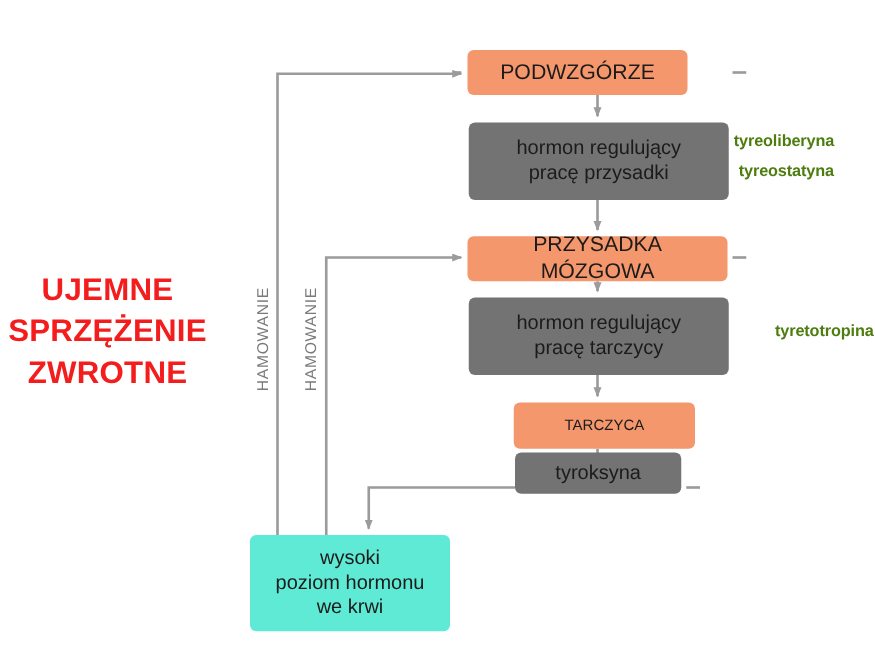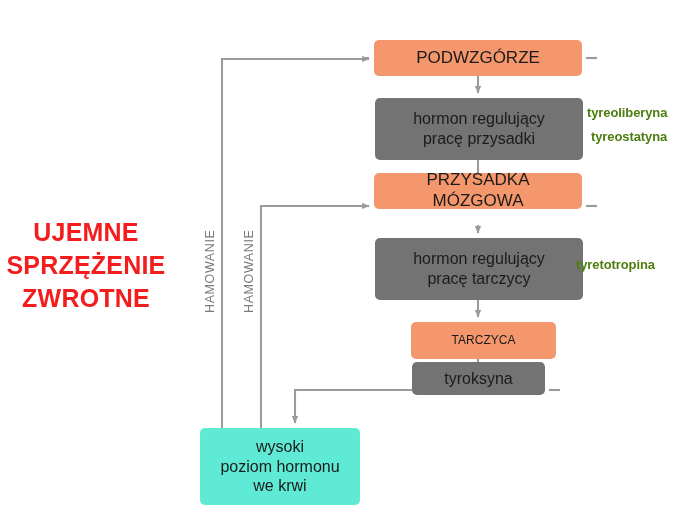--- a/index.html
+++ b/index.html
@@ -38,29 +38,29 @@
     color: #1b1b1b;
     line-height: 1.22;
     white-space: pre-line;
     padding: 2px 6px;
   }
   .node.orange { background: #f4976c; }
   .node.purple { background: #737373; }
   .node.yellow { background: #5eead4; }
 
   #node-podwzgorze {
-    left: 374px; top: 40px; width: 208px; height: 36px;
+    left: 374px; top: 40px; width: 176px; height: 36px;
     font-size: 17px;
   }
   #node-hormon-przysadki {
     left: 375px; top: 98px; width: 208px; height: 62px;
     font-size: 16px;
   }
   #node-przysadka {
-    left: 374px; top: 173px; width: 208px; height: 36px;
+    left: 374px; top: 189px; width: 208px; height: 36px;
     font-size: 17px;
   }
   #node-hormon-tarczycy {
     left: 375px; top: 238px; width: 208px; height: 62px;
     font-size: 16px;
   }
   #node-tarczyca {
     left: 411px; top: 322px; width: 145px; height: 37px;
     font-size: 12px;
   }
@@ -76,21 +76,21 @@
   .side-label {
     position: absolute;
     font-size: 13px;
     font-weight: bold;
     color: #4d7c0f;
     letter-spacing: -0.1px;
     white-space: nowrap;
   }
   #label-tyreoliberyna { left: 587px; top: 105px; }
   #label-tyreostatyna  { left: 591px; top: 129px; }
-  #label-tyretotropina { left: 576px; top: 257px; }
+  #label-tyretotropina { left: 620px; top: 257px; }
 
   #feedback-title {
     position: absolute;
     left: -8px;
     top: 216px;
     width: 188px;
     text-align: center;
     color: #f41d1d;
     font-size: 25px;
     font-weight: bold;

